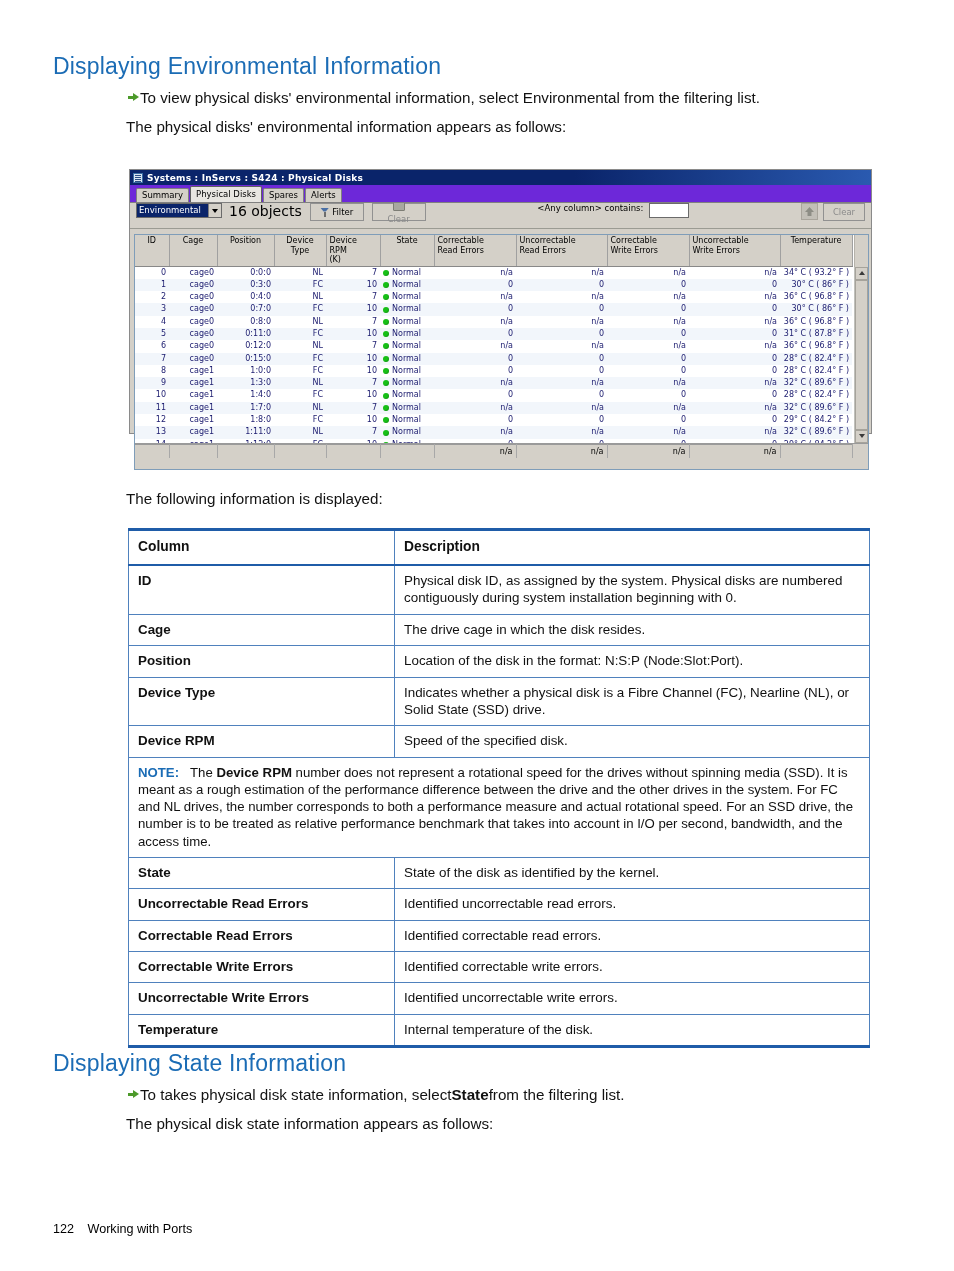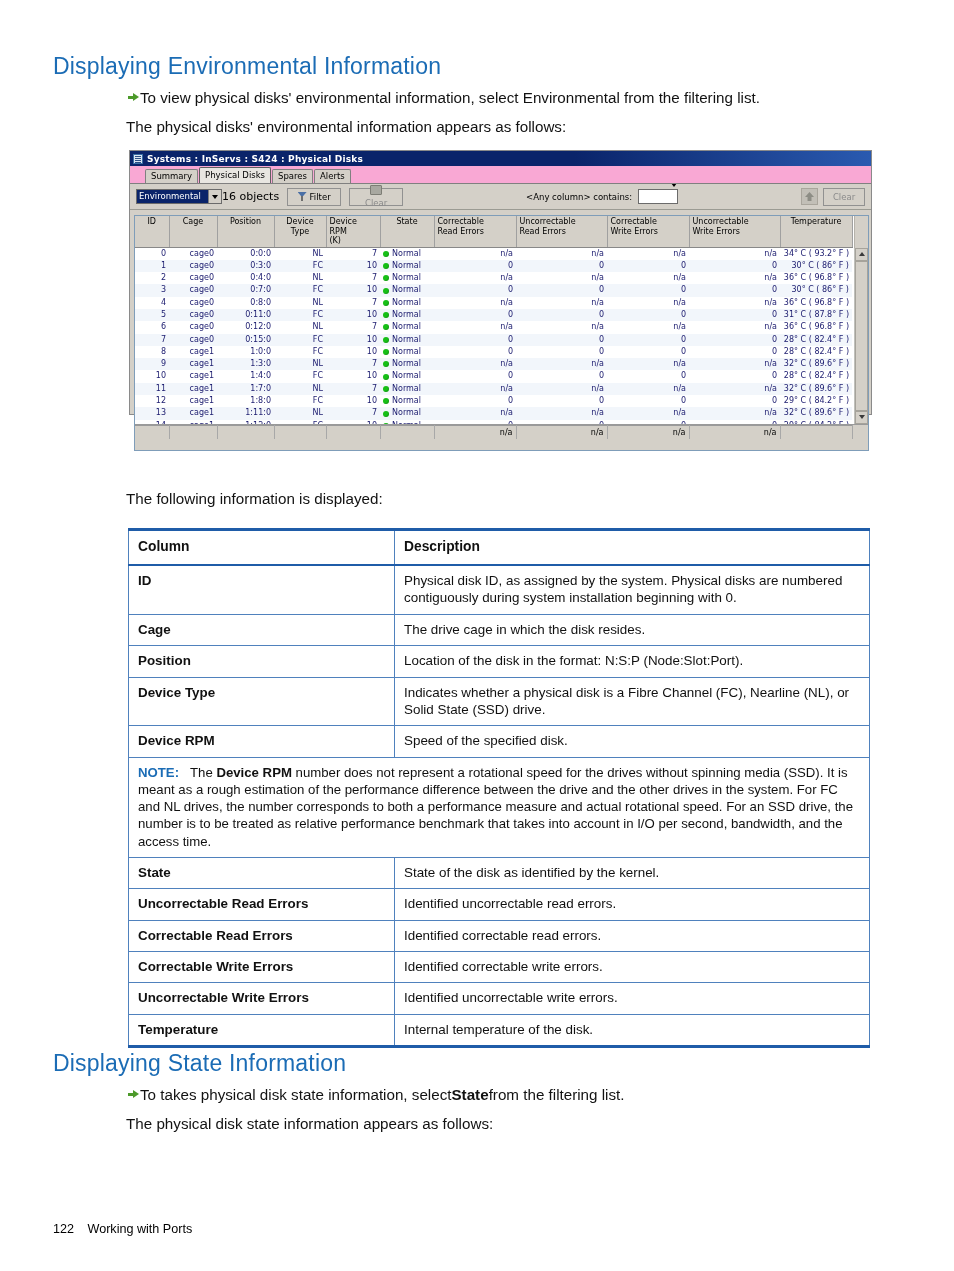--- a/index.html
+++ b/index.html
@@ -73,21 +73,21 @@
     width: 0; height: 0;
     border-top: 4.5px solid transparent;
     border-bottom: 4.5px solid transparent;
     border-left: 6px solid #4c9a2a;
   }
 
   
   .app-window {
     position: absolute;
     left: 129px;
-    top: 150px;
+    top: 169px;
     width: 743px;
     height: 265px;
     background: #d4d0c8;
     border: 1px solid #8a8a8a;
     box-sizing: border-box;
     font-family: "DejaVu Sans", sans-serif;
   }
   .title-bar {
     height: 15px;
     background: linear-gradient(to right, #0a246a 0%, #0a246a 60%, #2a5ab0 100%);
@@ -116,24 +116,24 @@
   .title-bar-text {
     color: #ffffff;
     font-size: 9px;
     font-weight: bold;
     letter-spacing: .2px;
     white-space: nowrap;
   }
 
   .tab-strip {
     height: 18px;
-    background: #f9a8d4;
+    background: #6d28d9;
     display: flex;
     align-items: flex-end;
-    padding: 3px 4px 0 15px;
+    padding: 3px 4px 0 6px;
     box-sizing: border-box;
     border-bottom: 1px solid #808080;
     position: relative;
   }
   .tab {
     font-size: 8.5px;
     color: #000;
     padding: 1px 5px 1px 5px;
     background: #d4d0c8;
     border: 1px solid #808080;
@@ -151,21 +151,21 @@
     padding-top: 2px;
     position: relative;
     z-index: 2;
     border-color: #606060;
   }
 
   .toolbar {
     height: 26px;
     background: #d4d0c8;
     display: flex;
-    align-items: center;
+    align-items: flex-start;
     padding: 0 6px;
     box-sizing: border-box;
     border-bottom: 1px solid #9b9b93;
   }
   .filter-select {
     width: 86px;
     height: 15px;
     border: 1px solid #6b6b6b;
     background: #fff;
     display: flex;
@@ -190,21 +190,22 @@
     display: flex; align-items: center; justify-content: center;
     box-sizing: border-box;
   }
   .caret-dn {
     width: 0; height: 0;
     border-left: 3px solid transparent;
     border-right: 3px solid transparent;
     border-top: 4px solid #000;
   }
   .objects-count {
-    font-size: 11px;
+    font-size: 14px;
+    margin-left: 7px;
     white-space: nowrap;
     color: #000;
   }
   .tb-button {
     margin-left: 8px;
     height: 17px;
     min-width: 54px;
     border: 1px solid #919191;
     background: #d4d0c8;
     display: flex;

